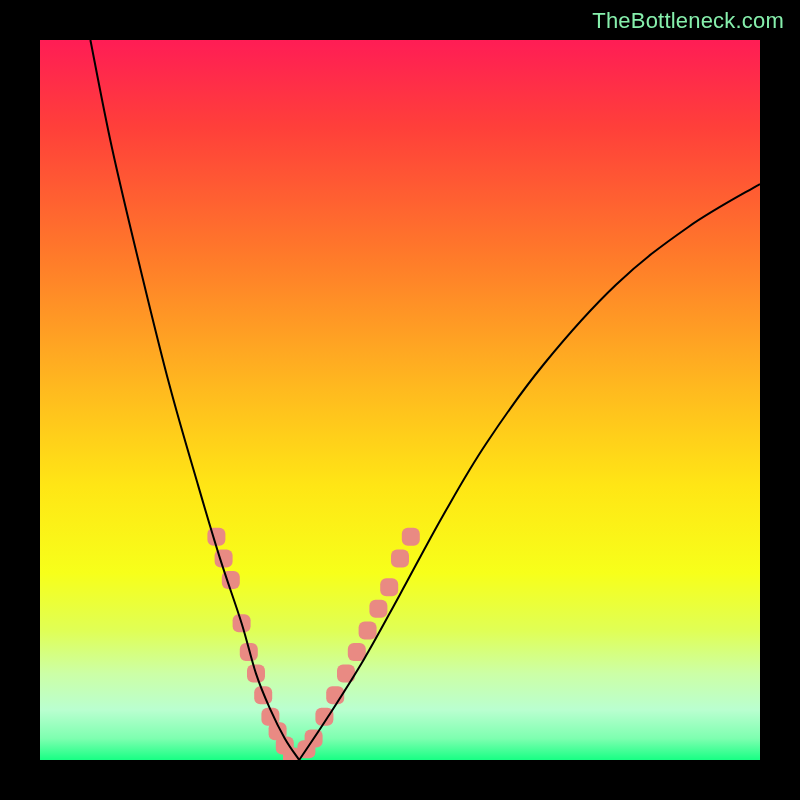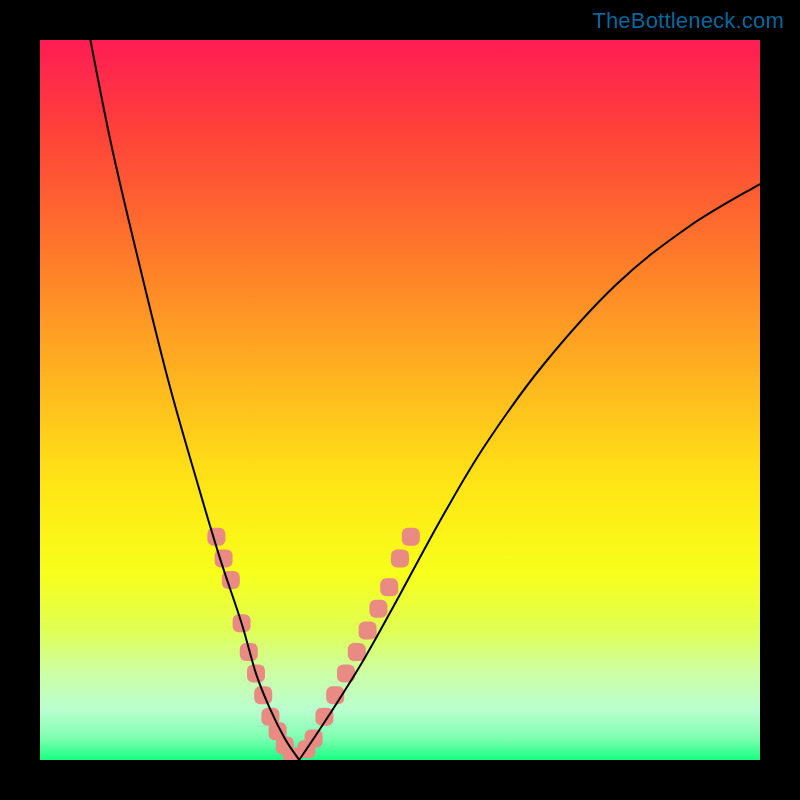--- a/index.html
+++ b/index.html
@@ -36,21 +36,21 @@
     top: 0;
     width: 100%;
     height: 100%;
   }
   .watermark {
     position: absolute;
     top: 8px;
     right: 16px;
     font-family: Arial, Helvetica, sans-serif;
     font-size: 22px;
-    color: #0369a1;
+    color: #86efac;
     letter-spacing: 0.2px;
     font-weight: 500;
   }
 </style>
 </head>
 <body>
 
 <div class="container">
   <div class="watermark">TheBottleneck.com</div>
   <div class="plot-area">

